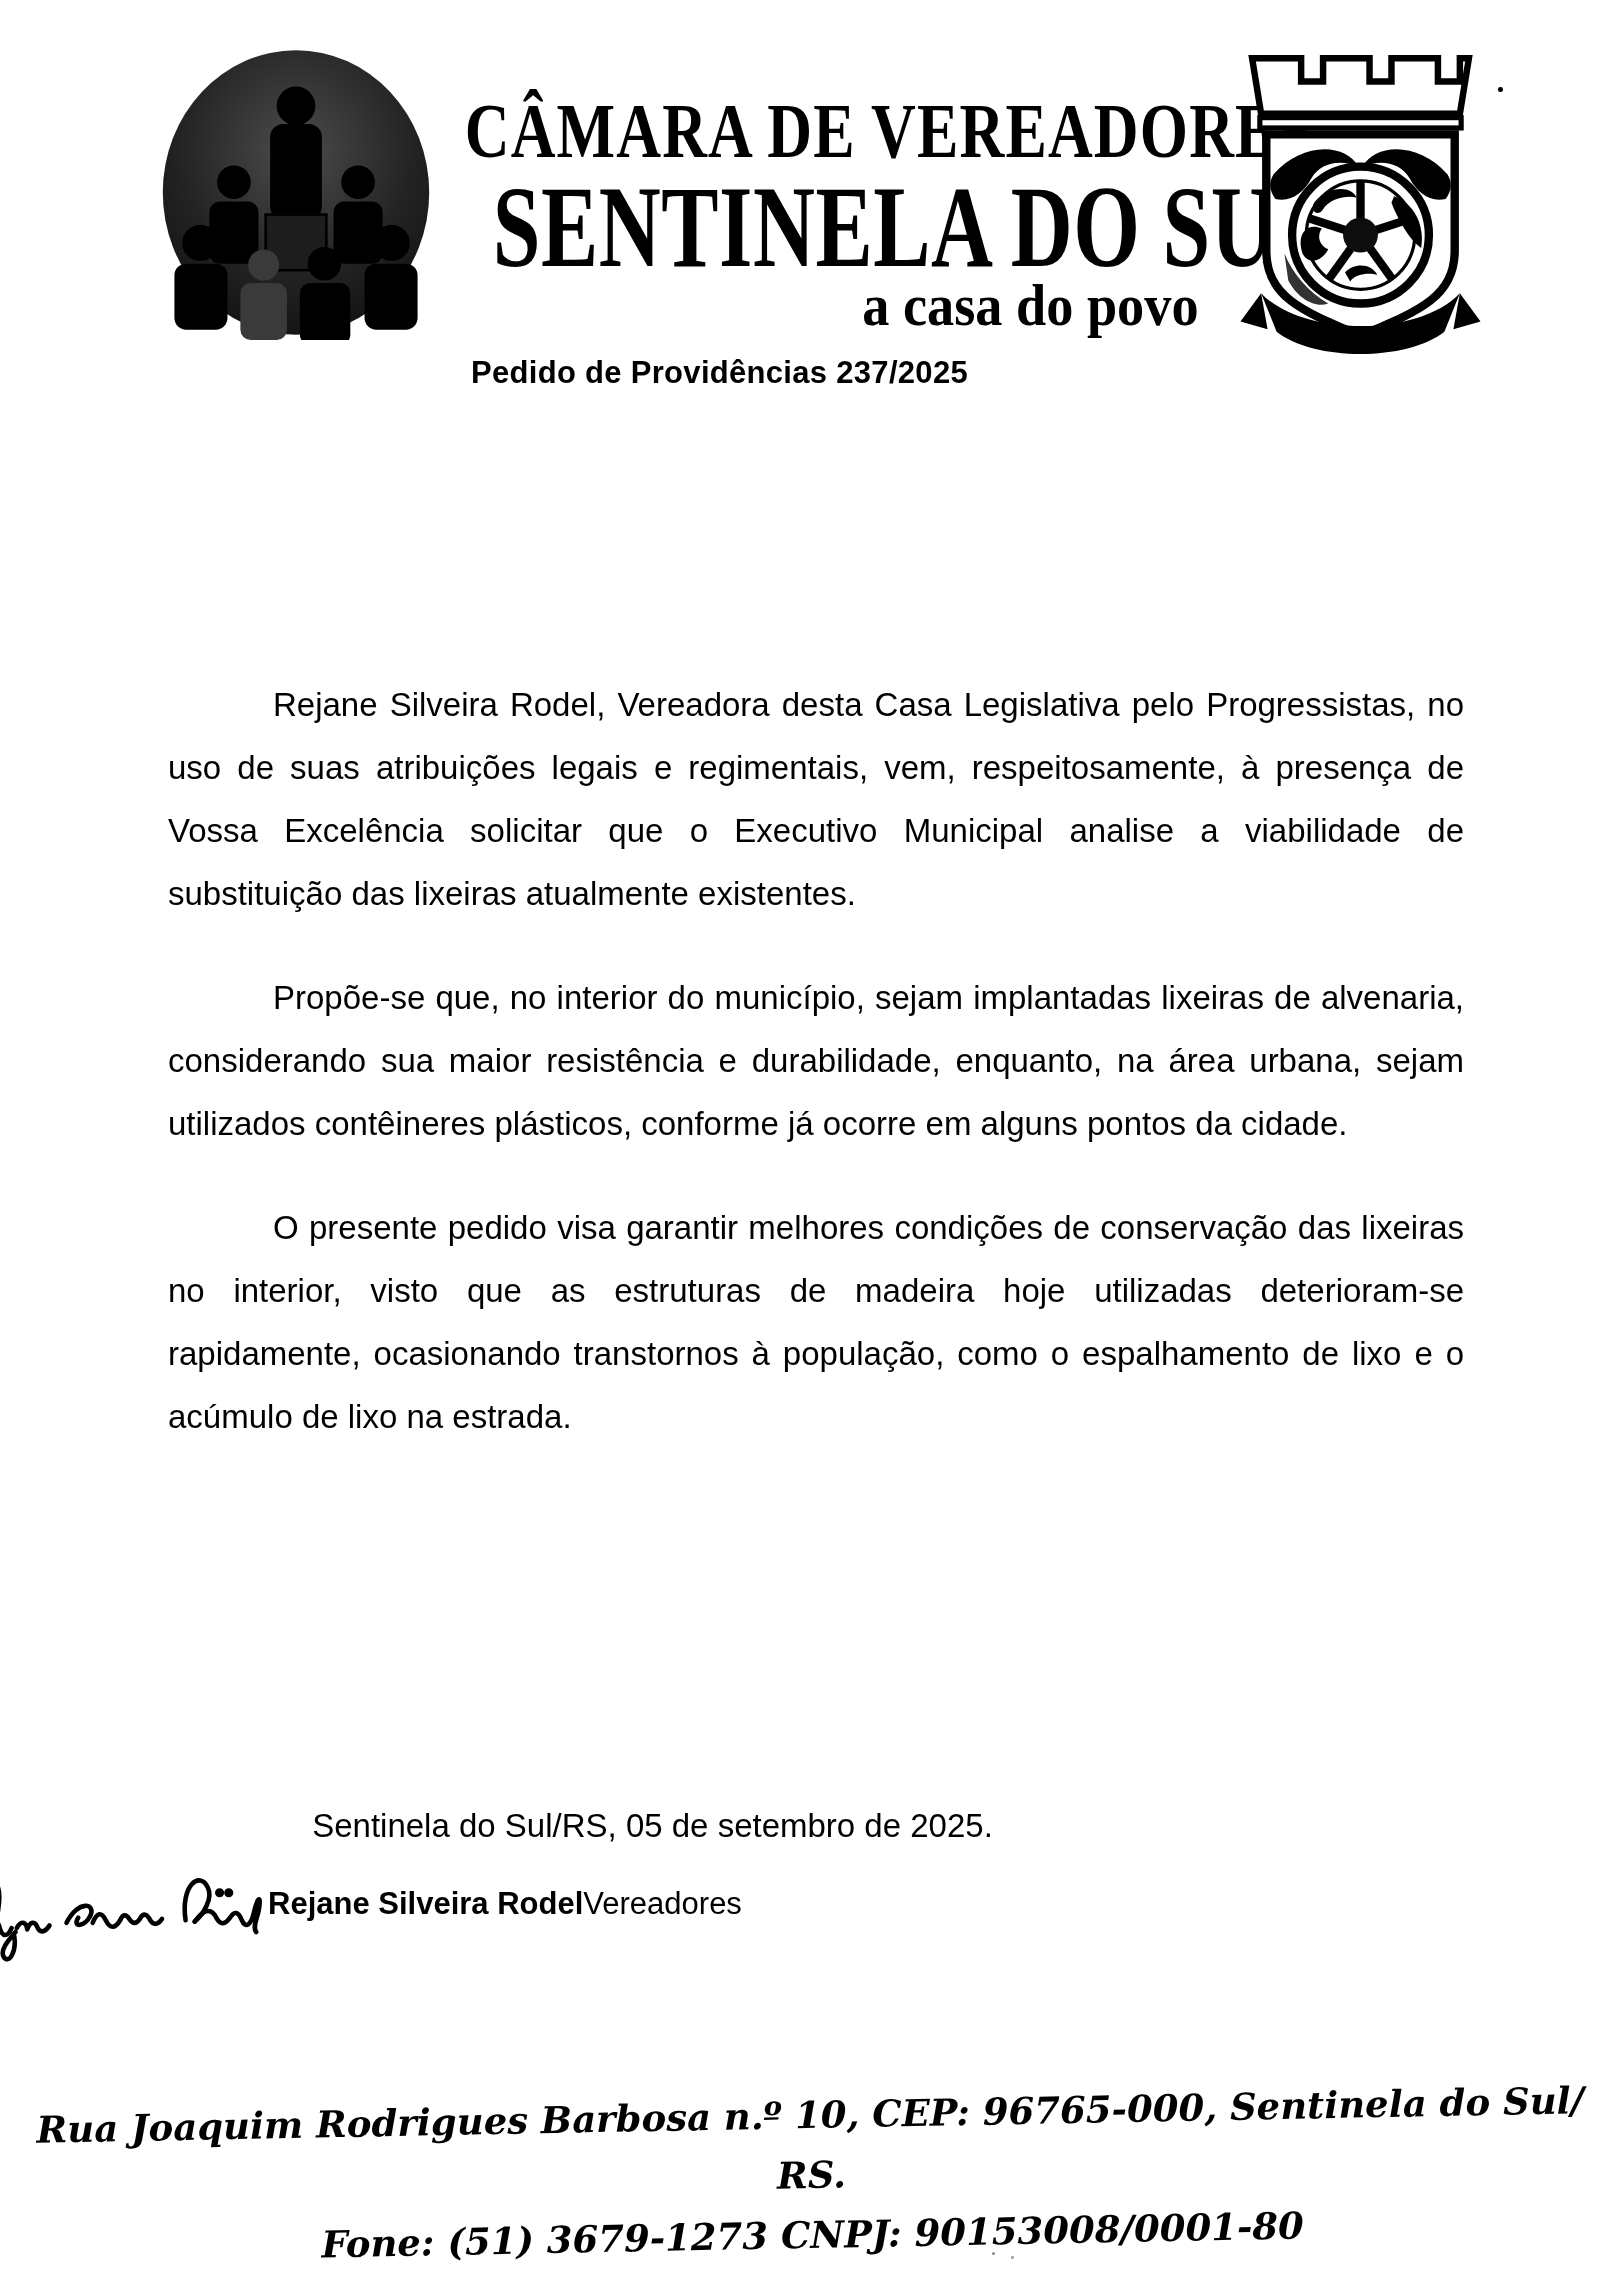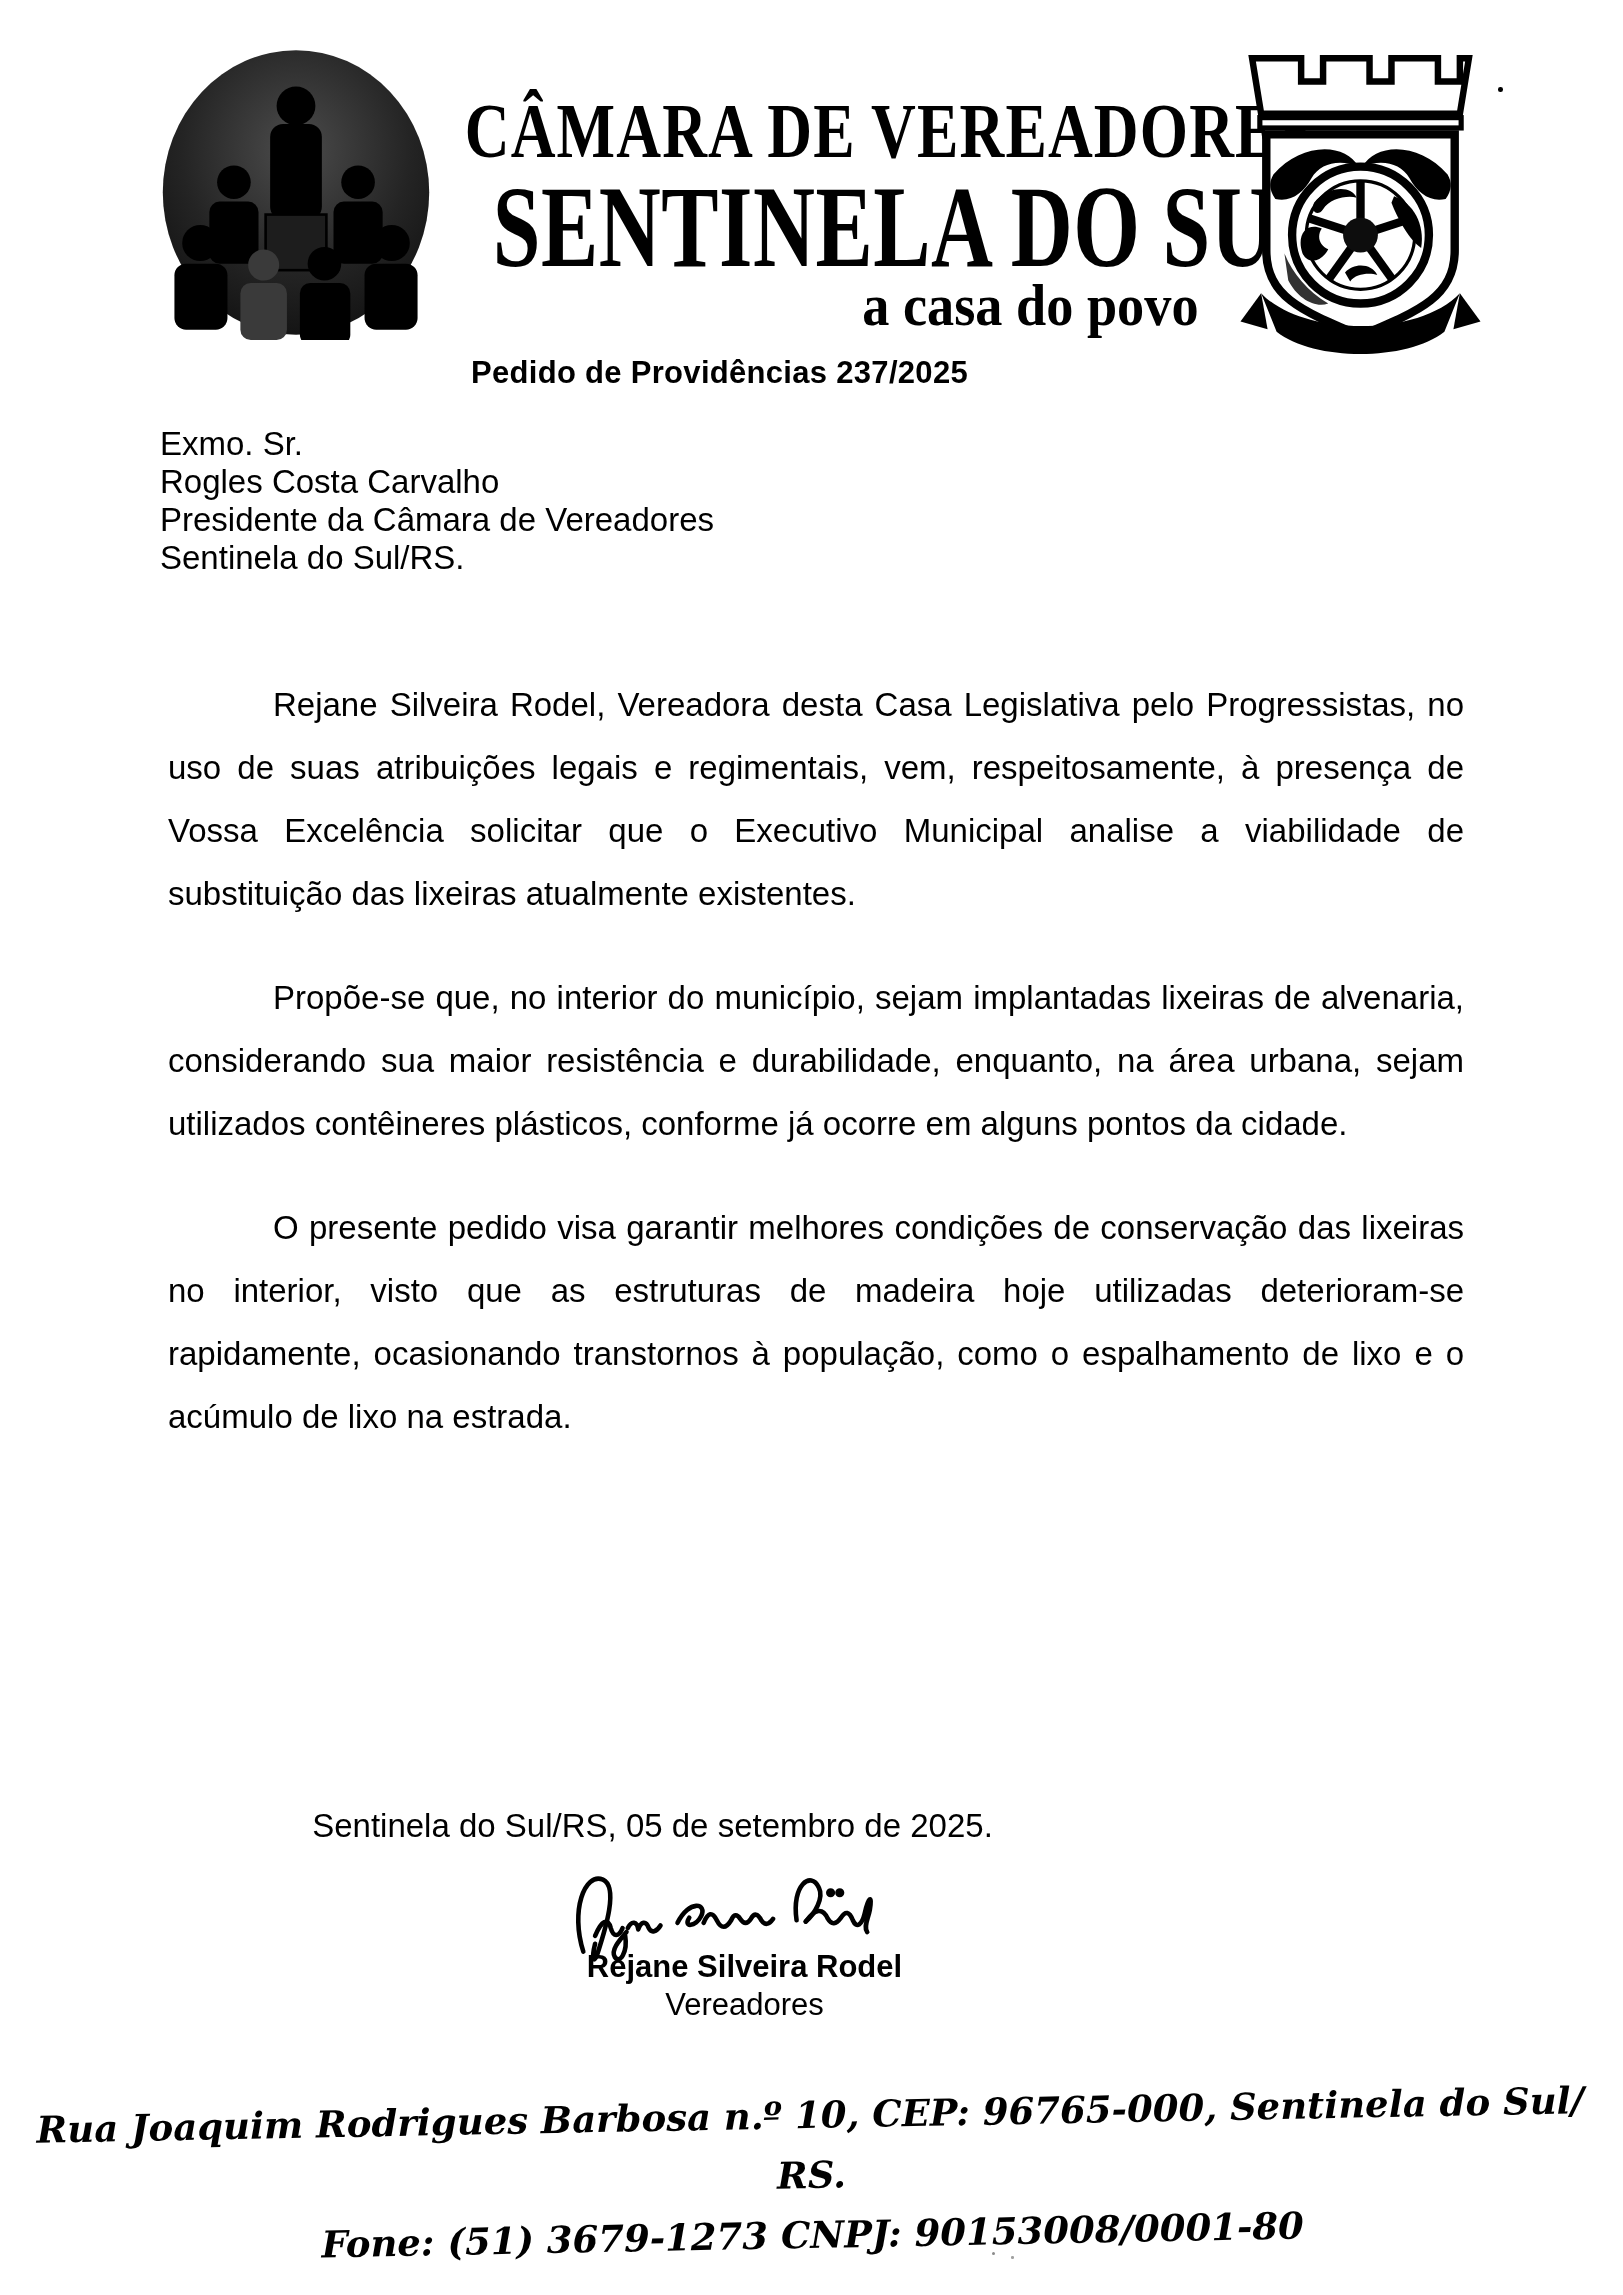--- a/index.html
+++ b/index.html
@@ -39,21 +39,21 @@
     position:absolute;left:160px;top:673px;width:1304px;
     font-size:33px;line-height:63px;text-align:justify;
   }
   .body-text p{margin:0 0 41px 8px;text-indent:105px;}
   
   .dateline{
     position:absolute;top:1807px;left:0;width:1305px;text-align:center;font-size:33px;
   }
   .sig-block{
     position:absolute;top:1860px;left:0;width:1489px;
-    display:flex;flex-direction:column;align-items:center;
+    display:flex;flex-direction:row;align-items:center;
   }
   .sig-svg{margin-left:-46px;margin-bottom:-22px;}
   .sig-name{font-size:31px;font-weight:bold;line-height:38px;}
   .sig-role{font-size:31px;line-height:38px;}
   
   .footer{
     position:absolute;top:2085px;left:0;width:1623px;text-align:center;
     font-family:"DejaVu Serif",serif;font-style:italic;font-weight:bold;
     font-size:37px;line-height:60px;transform:rotate(-1.1deg);
   }
@@ -136,26 +136,20 @@
 
         <path d="M56,392 C120,460 300,460 364,392 L340,452 C282,498 138,498 80,452 Z" fill="#000"></path>
         <path d="M56,392 L24,436 L66,448 Z" fill="#000"></path>
         <path d="M364,392 L396,436 L354,448 Z" fill="#000"></path>
       </svg>
     </div>
   </div>
 
   <div class="doc-title">Pedido de Providências 237/2025</div>
 
-  <div class="addressee">
-    <div>Exmo. Sr.</div>
-    <div>Rogles Costa Carvalho</div>
-    <div>Presidente da Câmara de Vereadores</div>
-    <div>Sentinela do Sul/RS.</div>
-  </div>
 
   <div class="body-text">
     <p>Rejane Silveira Rodel, Vereadora desta Casa Legislativa pelo Progressistas, no uso de suas atribuições legais e regimentais, vem, respeitosamente, à presença de Vossa Excelência solicitar que o Executivo Municipal analise a viabilidade de substituição das lixeiras atualmente existentes.</p>
     <p>Propõe-se que, no interior do município, sejam implantadas lixeiras de alvenaria, considerando sua maior resistência e durabilidade, enquanto, na área urbana, sejam utilizados contêineres plásticos, conforme já ocorre em alguns pontos da cidade.</p>
     <p>O presente pedido visa garantir melhores condições de conservação das lixeiras no interior, visto que as estruturas de madeira hoje utilizadas deterioram-se rapidamente, ocasionando transtornos à população, como o espalhamento de lixo e o acúmulo de lixo na estrada.</p>
   </div>
 
   <div class="dateline">Sentinela do Sul/RS, 05 de setembro de 2025.</div>
 
   <div class="sig-block">

